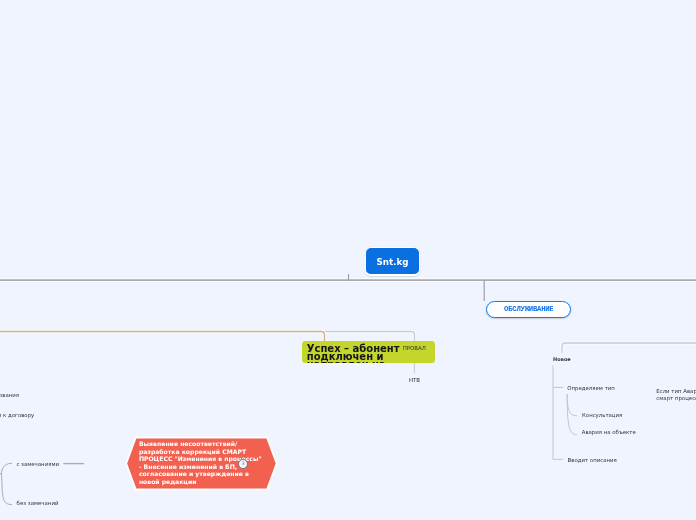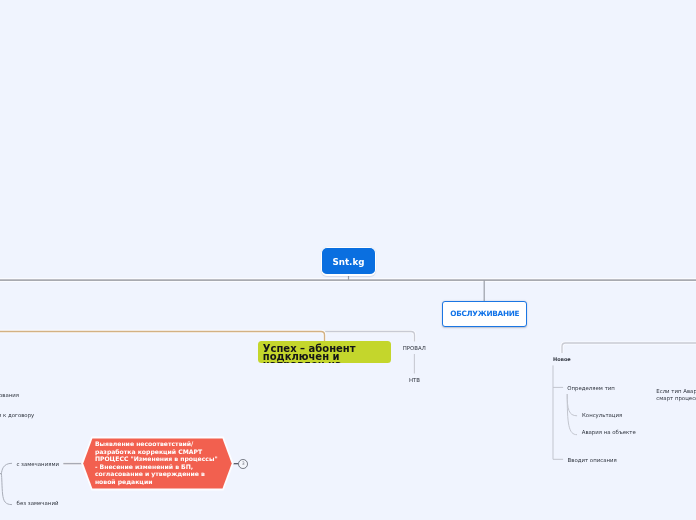--- a/index.html
+++ b/index.html
@@ -1,33 +1,33 @@
 <!DOCTYPE html>
 <html><head>
 <meta charset="utf-8">
 <style>
   html,body{margin:0;padding:0;}
   body{width:696px;height:520px;overflow:hidden;background:#f0f4fe;
        font-family:"DejaVu Sans",sans-serif;-webkit-font-smoothing:antialiased;}
   #canvas{position:relative;width:696px;height:520px;will-change:transform;}
   svg.edges{position:absolute;left:0;top:0;width:696px;height:520px;pointer-events:none;}
-  .node{position:absolute;box-sizing:border-box;}
+  .node{position:absolute;box-sizing:border-box;margin-left:44px;}
 
   
   #root-node{left:320.9px;top:247.1px;width:55.1px;height:29.1px;background:#0a6fe0;
     border-radius:6px;border:1.8px solid #fff;border-bottom-width:2.5px;
     display:flex;align-items:center;
     justify-content:center;box-shadow:0 0.6px 1px rgba(80,90,110,.16);}
   #root-node .lbl{color:#fff;font-size:8.7px;font-weight:bold;
     position:relative;top:0.8px;}
 
   
-  #service-node{left:441.8px;top:300.6px;width:85.6px;height:26px;background:#fff;
-    border:1.6px solid #1b76e3;border-radius:3px;display:flex;align-items:center;
-    justify-content:center;box-shadow:0 0.8px 1.6px rgba(60,70,90,.3);}
+  #service-node{left:441.8px;top:300.6px;width:85.6px;height:17px;background:#fff;
+    border:1.6px solid #1b76e3;border-radius:9px;display:flex;align-items:center;
+    justify-content:center;box-shadow:0 0.8px 1.6px rgba(60,70,90,.3);font-family:Liberation Mono, monospace;}
   #service-node .lbl{color:#1173e8;font-size:7.3px;font-weight:bold;
     letter-spacing:-0.26px;position:relative;top:0.4px;left:0.2px;}
 
   
   #success-node{left:258px;top:340.8px;width:132.8px;height:22px;background:#c4d62c;
     border-radius:3.5px;overflow:hidden;}
   #success-node .lbl{color:#141518;font-size:10px;font-weight:bold;line-height:8.1px;
     display:block;position:absolute;left:4.8px;top:4.1px;width:126px;
     white-space:pre-line;}
 

